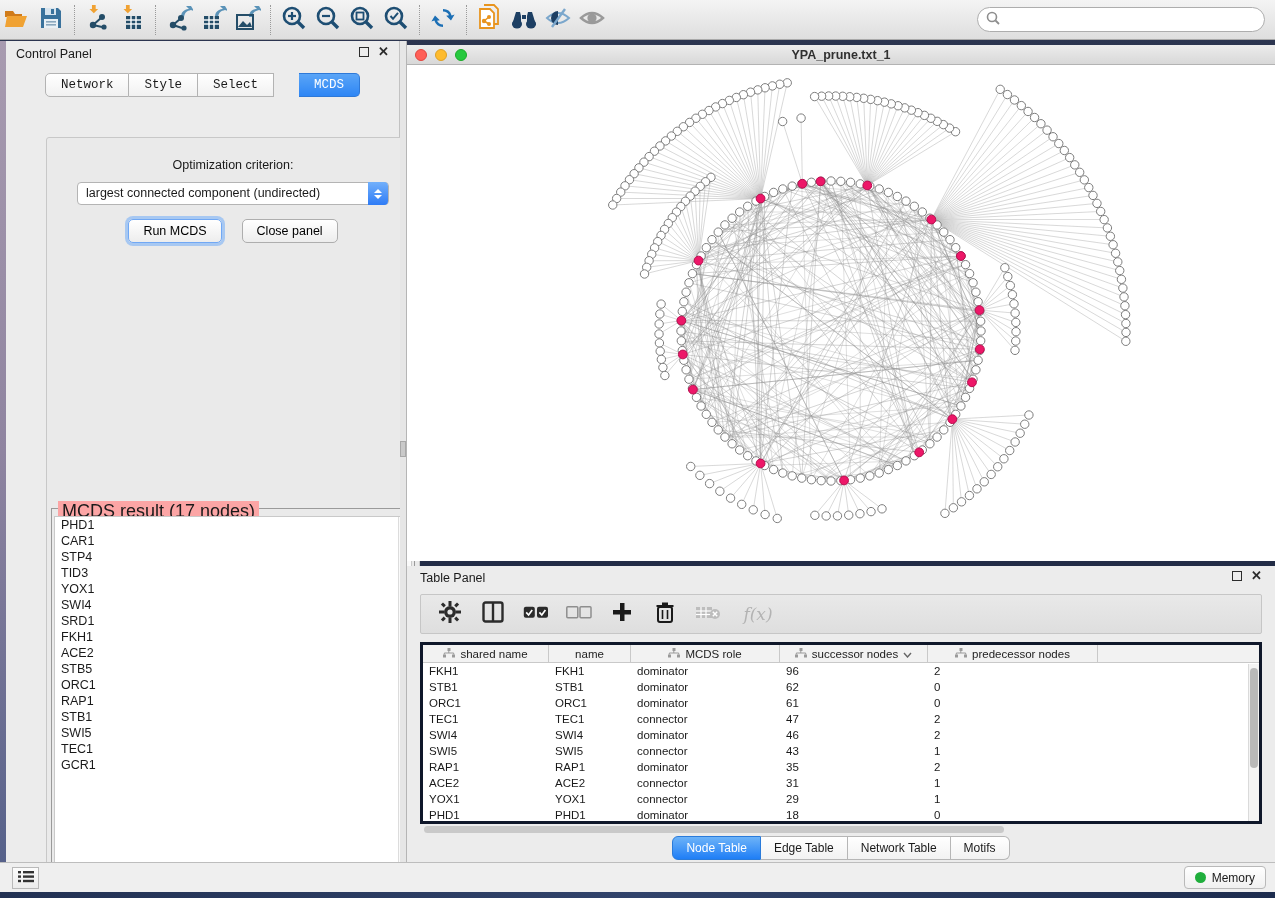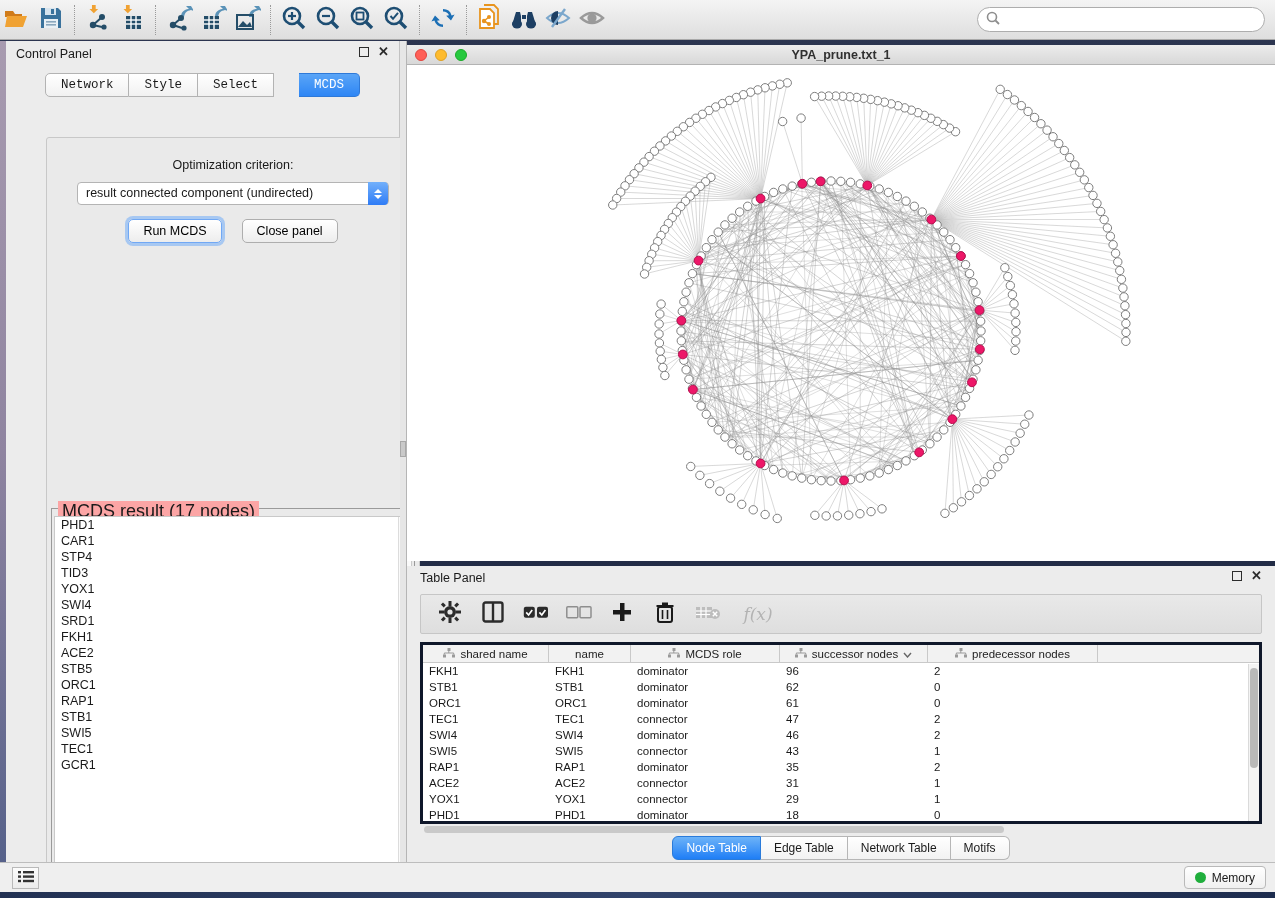--- a/index.html
+++ b/index.html
@@ -310,21 +310,21 @@
   </div>
   <div class="cp-tabs" id="cp-tabs">
       <span class="cp-tab">Network</span>
       <span class="cp-tab">Style</span>
       <span class="cp-tab">Select</span>
       <span class="cp-tab active">MCDS</span>
     </div>
   <div class="cp-box">
     <div class="opt-label">Optimization criterion:</div>
     <div class="dropdown">
-      <span>result connected component (undirected)</span>
+      <span>largest connected component (undirected)</span>
       <span class="dd-step">
           <span class="dd-up"></span>
           <span class="dd-dn"></span>
         </span>
     </div>
     <div class="btn-row">
       <button class="btn focused">Run MCDS</button>
       <button class="btn">Close panel</button>
     </div>
     <div class="result-group">

